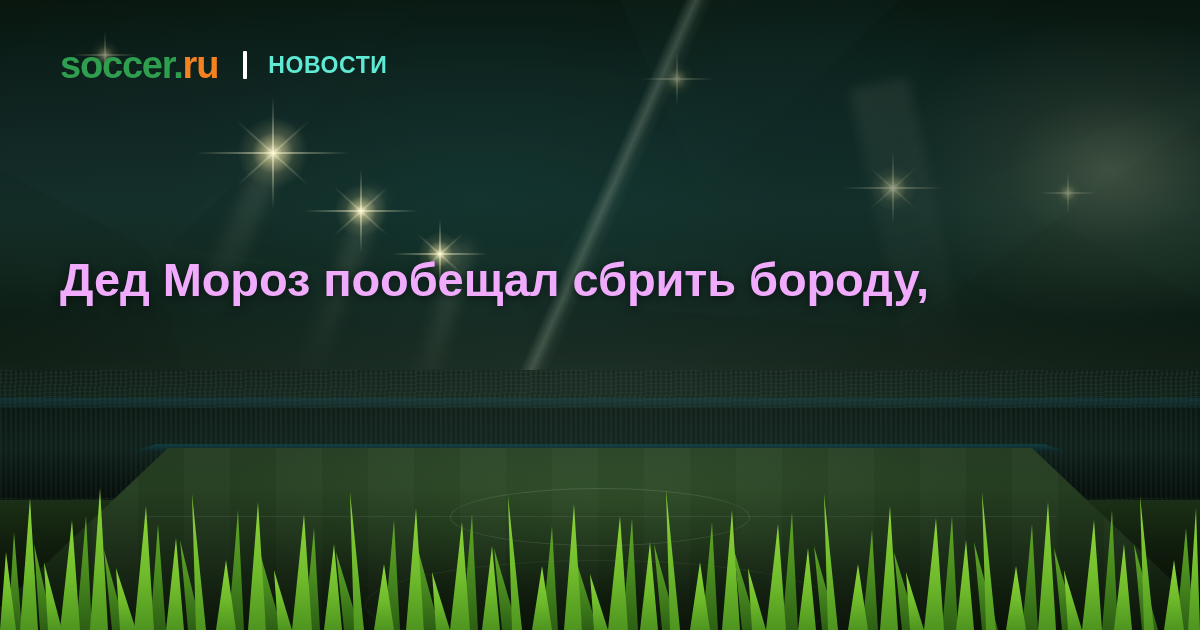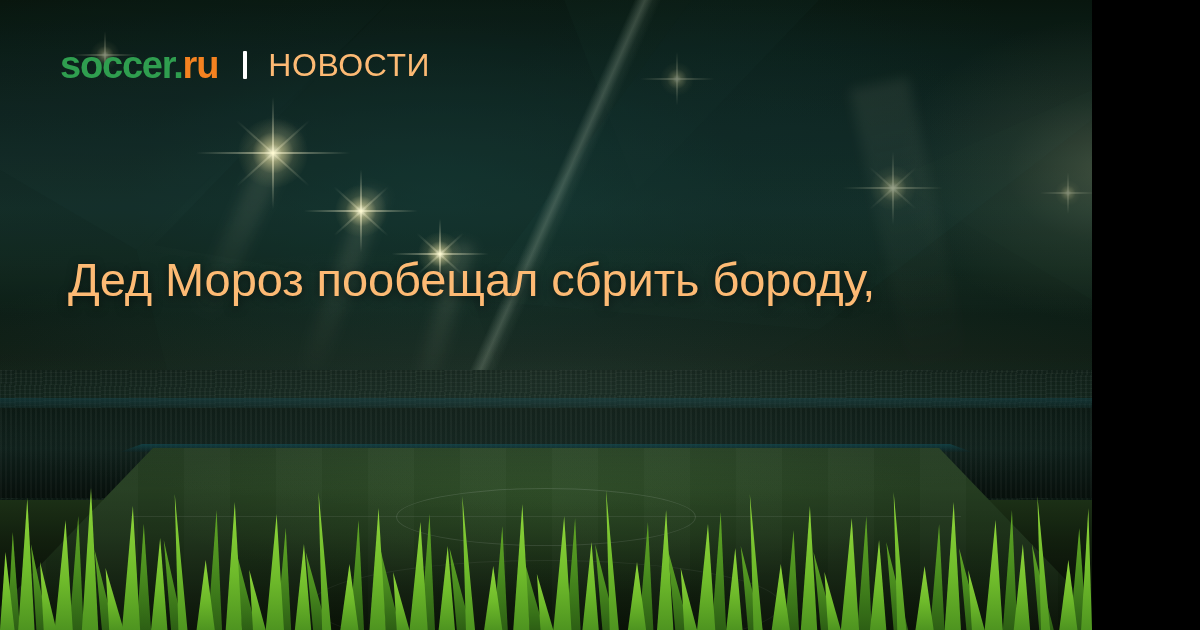--- a/index.html
+++ b/index.html
@@ -5,21 +5,21 @@
   * { margin:0; padding:0; box-sizing:border-box; }
   html, body {
     width:1200px; height:630px;
     background:#000;
     font-family:"Liberation Sans", sans-serif;
     overflow:hidden;
   }
 
   #card {
     position:relative;
-    width:1092px; height:630px;
+    width:1200px; height:630px;
     overflow:hidden;
     background:#0a1a12;
   }
 
   
   .layer { position:absolute; inset:0; }
 
   
   .bg-base {
     background:
@@ -164,28 +164,28 @@
   .logo {
     font-size:38px; font-weight:bold; letter-spacing:-1.2px; line-height:1;
   }
   .logo .g { color:#2f9e4f; }
   .logo .o { color:#f58220; }
   .sep-bar {
     width:4px; height:28px; background:#ffffff;
     margin:0 21px 0 25px; border-radius:1px;
   }
   .kicker {
-    color:#fdba74; font-size:32px; font-weight:normal;
+    color:#5eead4; font-size:23px; font-weight:bold;
     letter-spacing:.6px; line-height:1;
   }
 
   .headline {
-    position:absolute; left:68px; top:250px; width:1090px;
-    color:#fdba74;
-    font-size:47px; font-weight:normal; line-height:1.26;
+    position:absolute; left:60px; top:250px; width:1090px;
+    color:#f0abfc;
+    font-size:47px; font-weight:bold; line-height:1.26;
     letter-spacing:-.1px;
     text-shadow:0 2px 10px rgba(0,0,0,.55);
     z-index:12;
   }
 </style>
 </head>
 <body>
 
 <div id="card">
 

